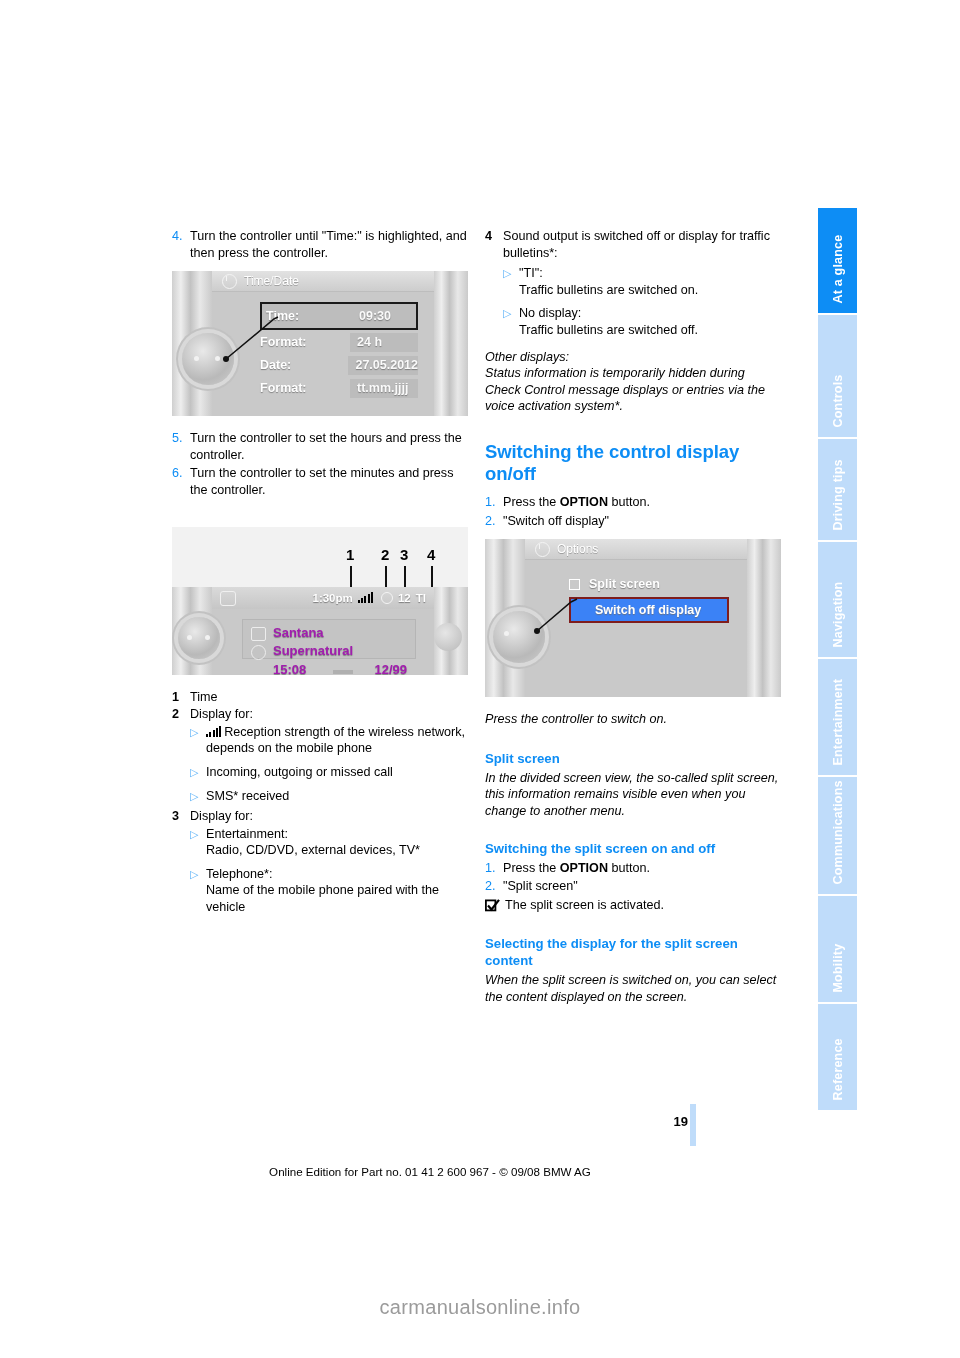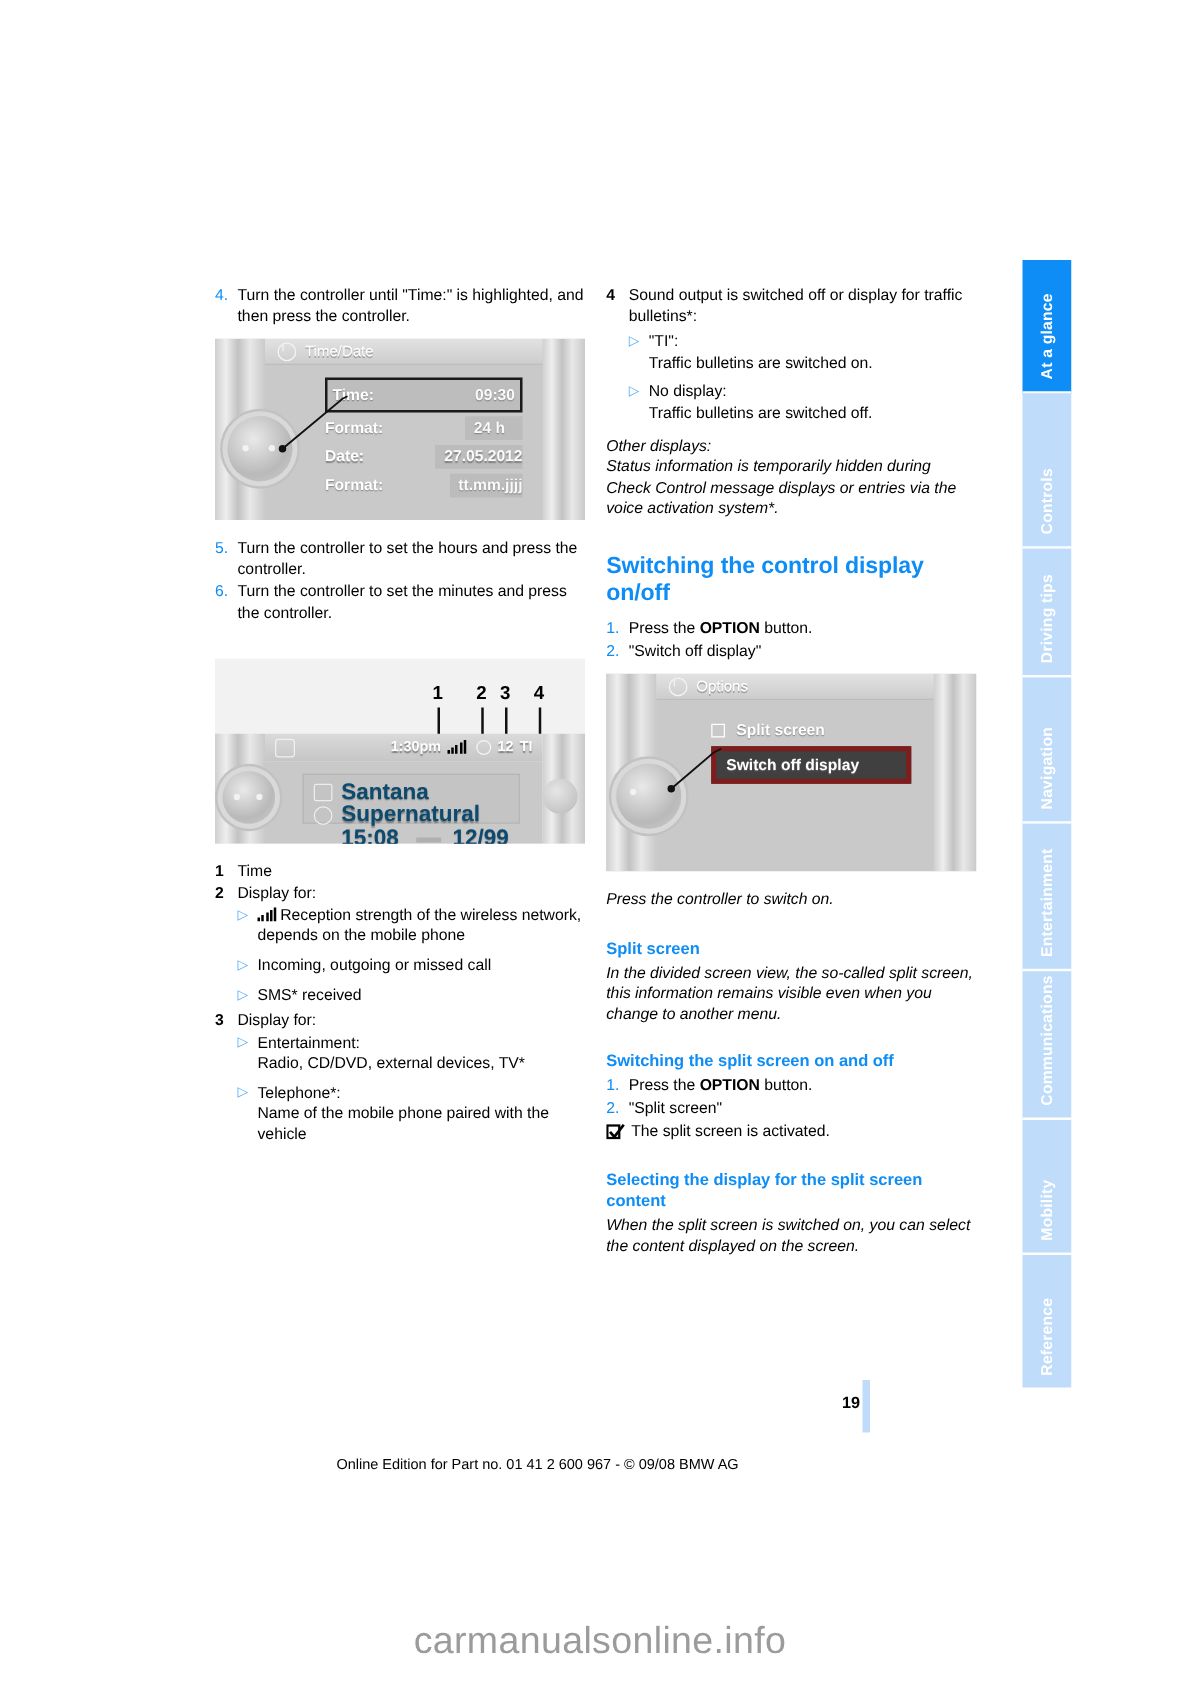--- a/index.html
+++ b/index.html
@@ -209,52 +209,52 @@
     position: absolute;
     width: 52px; height: 52px;
     border-radius: 50%;
     background: radial-gradient(circle at 40% 35%, #e9e9e9, #b9b9b9 62%, #cfcfcf 100%);
     box-shadow: 0 0 0 4px #d9d9d9, 0 0 0 6px #c2c2c2;
   }
   .knob .dot { position:absolute; width:5px; height:5px; border-radius:50%; background:#f2f2f2; }
 
   
   .td-rows { position:absolute; left:48px; top:10px; right:16px; }
-  .td-row { display:flex; align-items:center; height:21px; margin-bottom:2px;gap:22px; }
+  .td-row { display:flex; align-items:center; height:21px; margin-bottom:2px; }
   .td-row .lab { width:90px; color:#ffffff; font-size:12.5px; font-weight:bold;
                  text-shadow:0 1px 1px rgba(110,110,110,.8); }
   .td-row .val { flex:1 1 auto; background:#bcbcbc; height:19px; display:flex;
                  align-items:center; padding-left:7px; color:#fafafa;
                  font-size:12.5px; font-weight:bold; box-sizing:border-box;
                  text-shadow:0 1px 1px rgba(110,110,110,.8); }
   .td-row.sel { background:#bdbdbd; border:2px solid #1a1a1a; height:24px; padding:0 4px; }
   .td-row.sel .lab { width:86px; }
   .td-row.sel .val { background:transparent; }
 
   
   .op-rows { position:absolute; left:44px; top:14px; right:18px; }
   .op-row { display:flex; align-items:center; height:20px; color:#ffffff;
             font-size:12.5px; font-weight:bold;
             text-shadow:0 1px 1px rgba(110,110,110,.8); }
   .op-row .chk { width:9px; height:9px; border:1.5px solid #ffffff; margin-right:9px; }
-  .op-row.sel { border:4px solid #7f1d1d; background:#404040; height:22px;
-                padding-left:8px; margin-top:3px; }
+  .op-row.sel { border:2px solid #7f1d1d; background:#3b82f6; height:22px;
+                padding-left:24px; margin-top:3px; }
 
   
   .st-top { position:absolute; left:0; right:0; top:0; height:60px; background:#f2f2f2; }
   .st-nums { position:absolute; top:20px; color:#000; font-size:15px; font-weight:bold; }
   .st-leader { position:absolute; width:1.6px; background:#111; }
   .st-bar { position:absolute; left:40px; right:34px; top:60px; height:22px;
             background:linear-gradient(180deg,#dadada,#c6c6c6); }
   .st-bar .right { position:absolute; right:8px; top:3px; display:flex;
                    align-items:center; gap:5px; color:#fff; font-size:11.5px;
                    font-weight:bold; text-shadow:0 1px 1px rgba(110,110,110,.85); }
   .st-panel { position:absolute; left:70px; right:52px; top:92px; bottom:16px;
               background:#c4c4c4; border:1px solid #b5b5b5; }
-  .st-line { color:#0c4a6e; font-size:18px; font-weight:bold;
+  .st-line { color:#a21caf; font-size:13px; font-weight:bold;
              text-shadow:0 1px 1px rgba(110,110,110,.8); }
 
   
   #footer-page {
     position: absolute;
     left: 628px; top: 1114px;
     width: 60px; text-align: right;
     font-size: 13px; font-weight: bold; color:#000;
   }
   #footer-edition {
@@ -266,21 +266,21 @@
   #footer-mark {
     position: absolute;
     left: 690px; top: 1104px;
     width: 6px; height: 42px;
     background: #bfdcfa;
   }
   #watermark {
     position: absolute;
     left: 0; top: 1296px; width: 960px;
     text-align: center;
-    font-size: 30px; color: #9b9b9b;
+    font-size: 20px; color: #9b9b9b;
     letter-spacing: .3px;
   }
 </style>
 </head>
 <body>
 
 <div id="page">
 
   <div id="sidebar">
     <div class="tab active" style="flex:0 0 107px">

